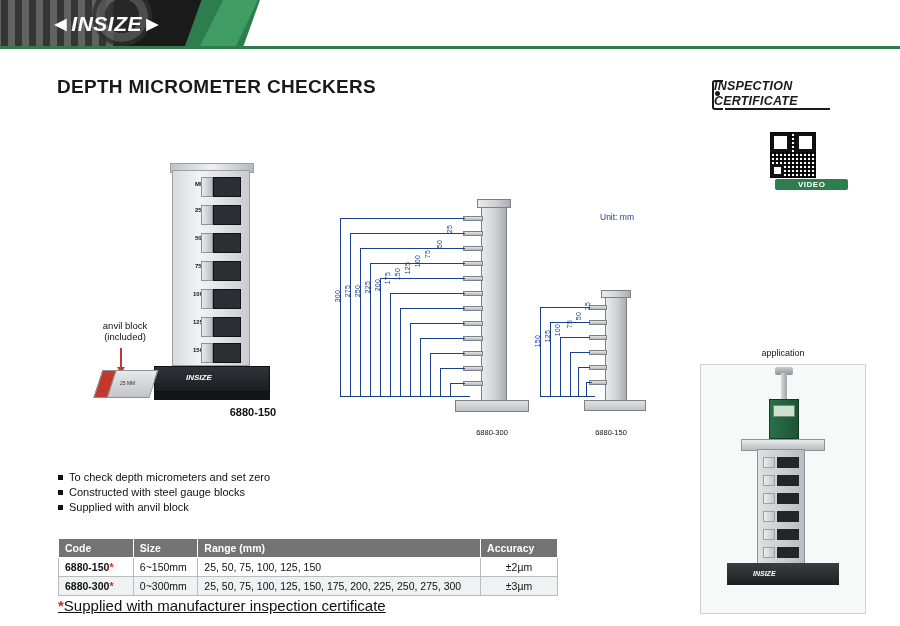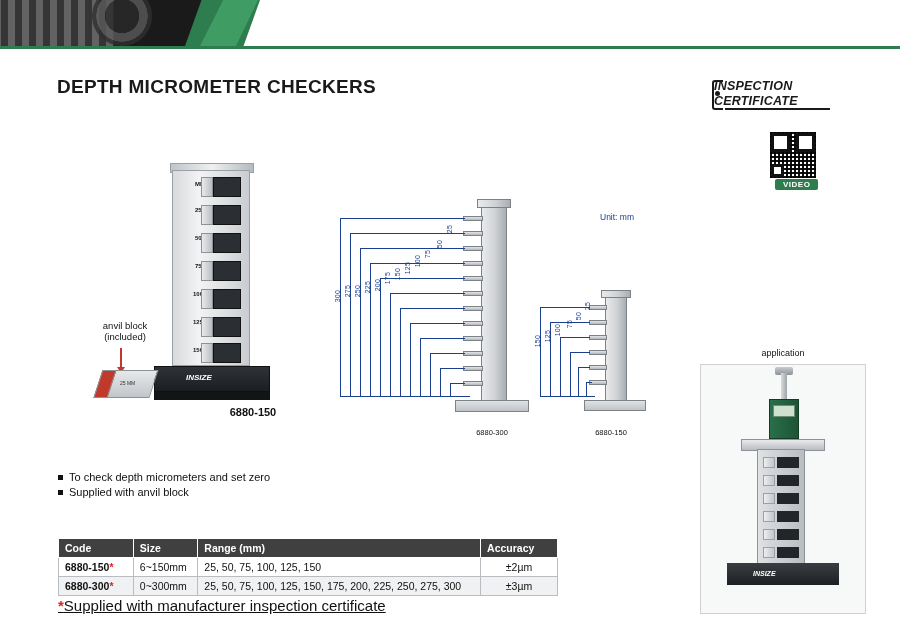--- a/index.html
+++ b/index.html
@@ -102,21 +102,21 @@
   }
   .qr::before { left:1px; top:1px; }
   .qr::after  { right:1px; top:1px; }
   .qr-b {
     position:absolute; left:1px; bottom:1px; width:13px; height:13px;
     border:3px solid #111; background:#fff;
   }
   .video-tag {
     position:absolute; left:775px; top:179px;
     background:#2e7d4f; color:#fff;
-    font-size:8px; font-weight:bold; padding:1px 8px;
+    font-size:8px; font-weight:bold; padding:1px 23px;
     border-radius:2px; letter-spacing:.5px;
   }
 
   
   .photo-main { position:absolute; left:140px; top:160px; width:160px; height:260px; }
   .pm-body {
     position:absolute; left:32px; top:10px; width:78px; height:196px;
     background:linear-gradient(90deg,#d8dadd 0%,#f2f3f4 35%,#c9ccd0 100%);
     border:1px solid #9aa0a6;
   }
@@ -265,21 +265,21 @@
   .bullet .sq {
     width:5px; height:5px; background:#111; margin-top:5px; flex:none;
   }
 
   
   .tbl {
     position:absolute; left:58px; top:538px; width:500px;
     border-collapse:collapse; font-size:10.5px;
   }
   .tbl th {
-    background:#404040; color:#ffffff; font-weight:bold;
+    background:#737373; color:#ffffff; font-weight:bold;
     border:1px solid #ffffff; padding:3px 6px; text-align:left;
     height:17px;
   }
   .tbl td {
     border:1px solid #b9bdc1; padding:3px 6px; color:#111;
     background:#ffffff; height:17px;
   }
   .tbl tr:nth-child(odd) td { background:#ffffff; }
   .tbl tr:nth-child(even) td { background:#f0f1f2; }
   .tbl td.code { font-weight:bold; }
@@ -293,20 +293,23 @@
 </head>
 <body>
 
 <div class="header">
   <div class="header-band">
     <div class="band-gear"></div>
     <div class="band-gear2"></div>
   </div>
   <div class="header-green"></div>
   <div class="header-green2"></div>
+  <div class="logo">
+    <span class="arrow-l">◄</span><span>INSIZE</span><span class="arrow-r">►</span>
+  </div>
   <div class="header-rule"></div>
 </div>
 
 <div class="page-title">DEPTH MICROMETER CHECKERS</div>
 
 <div class="cert">
   <div class="cert-bracket"></div>
   <div class="cert-dot"></div>
   <div class="cert-text">
     <div>INSPECTION</div>
@@ -483,20 +486,24 @@
   <div class="app-slot" style="top:182px;"></div>
     <div class="app-lip" style="top:182px;"></div>
   <div class="app-stand-base"></div>
   <div class="app-logo">INSIZE</div>
 </div>
 
 <div class="bullets">
   <div class="bullet">
     <span class="sq"></span>
     <span>To check depth micrometers and set zero</span>
+  </div>
+  <div class="bullet">
+    <span class="sq"></span>
+    <span>Constructed with steel gauge blocks</span>
   </div>
   <div class="bullet">
     <span class="sq"></span>
     <span>Supplied with anvil block</span>
   </div>
 </div>
 
 <table class="tbl">
   <thead>
     <tr>

